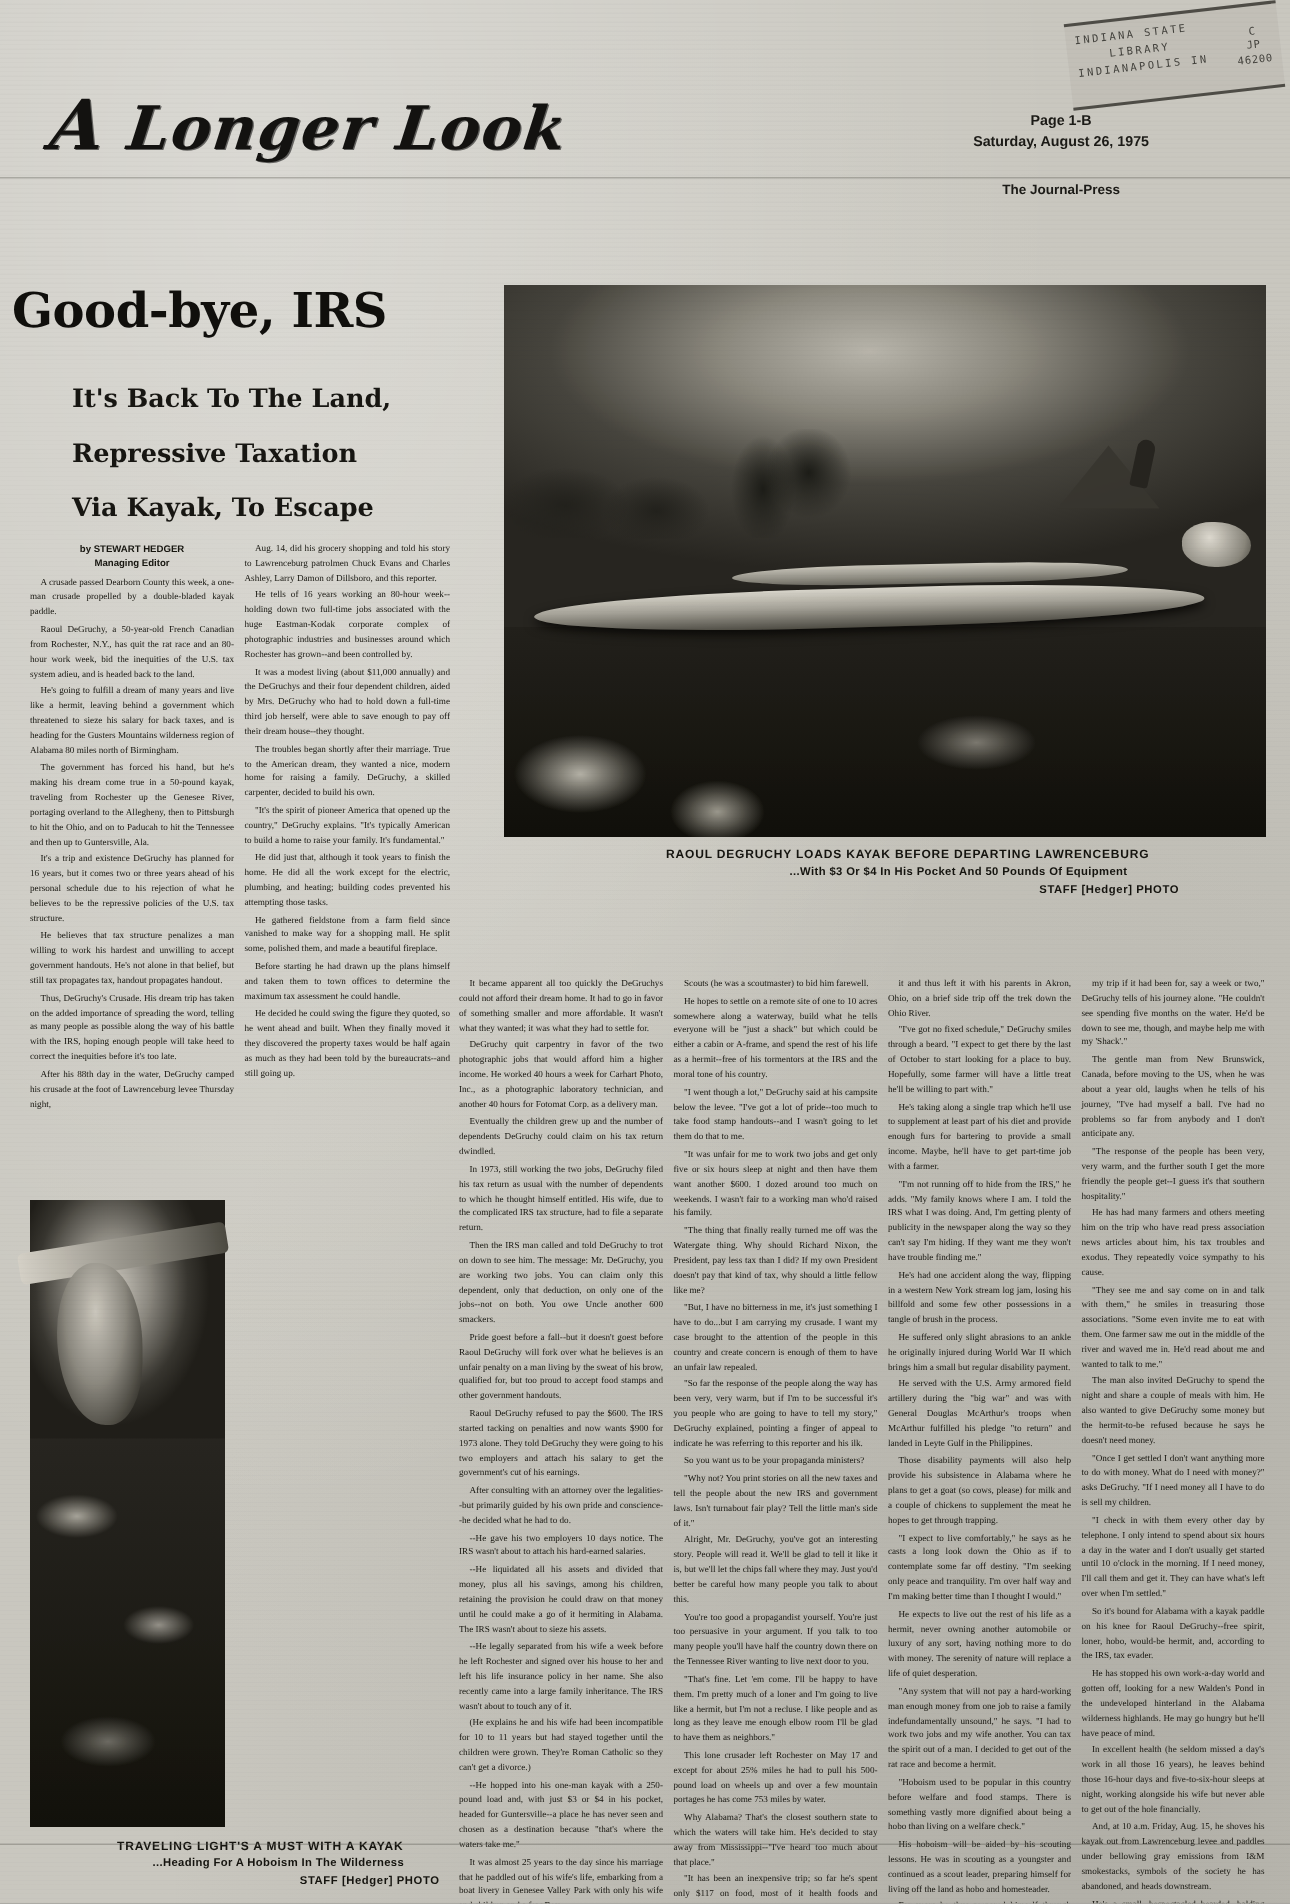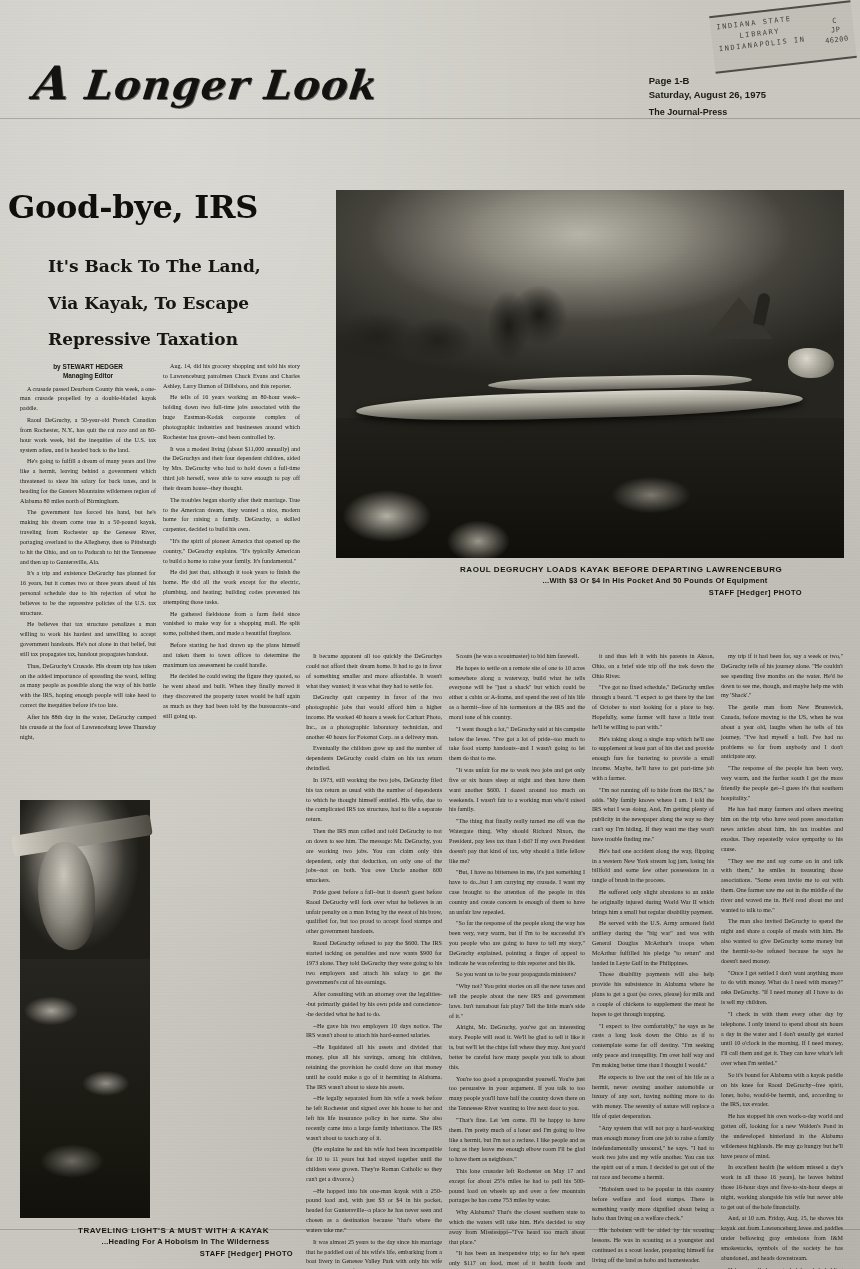--- a/index.html
+++ b/index.html
@@ -59,29 +59,29 @@
     letter-spacing: 1px;
     color: #131210;
     text-shadow: 1px 1px 0 rgba(0,0,0,0.55);
     transform: skewX(-7deg);
   }
   .flag .cap { font-size: 46px; }
   .issue-block {
     position: absolute;
     right: 94px;
     top: 74px;
-    text-align: left;
+    text-align: center;
     font-family: "Liberation Sans", sans-serif;
     font-weight: 700;
     font-size: 9.5px;
     line-height: 1.5;
     color: #1b1a16;
   }
   .issue-block .paper-name {
-    margin-top: 3px;
+    margin-top: 17px;
     font-size: 9px;
   }
   .lib-stamp {
     position: absolute;
     right: 6px;
     top: 8px;
     width: 142px;
     height: 58px;
     transform: rotate(-6.5deg);
     border-top: 2px solid #3a3933;
@@ -257,21 +257,21 @@
 
   .caption {
     position: absolute;
     font-family: "Liberation Sans", sans-serif;
     font-weight: 700;
     color: #15140f;
   }
   .caption .c1 { font-size: 8px; letter-spacing: 0.55px; }
   .caption .c2 { font-size: 7.5px; letter-spacing: 0.25px; margin-top: 2px; }
   .caption .c3 { font-size: 7.5px; letter-spacing: 0.4px; margin-top: 3px; }
-  .cap-main { left: 460px; top: 565px; width: 390px; text-align: center; }
+  .cap-main { left: 444px; top: 565px; width: 390px; text-align: center; }
   .cap-main .c1 { text-align: left; }
   .cap-main .c3 { text-align: right; padding-right: 48px; }
   .cap-bottom { left: 78px; top: 1226px; width: 215px; text-align: center; }
   .cap-bottom .c1 { text-align: left; }
   .cap-bottom .c3 { text-align: right; }
 
   
   .col {
     position: absolute;
     font-family: "Liberation Serif", serif;
@@ -324,22 +324,22 @@
         <div>C</div>
         <div>JP</div>
         <div>46200</div>
       </div>
     </div>
   </div>
 
   <div class="headline">Good-bye, IRS</div>
   <div class="subdeck">
     <div>It's Back To The Land,</div>
+    <div>Repressive Taxation</div>
     <div>Via Kayak, To Escape</div>
-    <div>Repressive Taxation</div>
   </div>
 
   <div class="photo photo-main">
     <div class="treeline"></div>
     <div class="tent"></div>
     <div class="person"></div>
     <div class="ground"></div>
     <div class="kayak2"></div>
     <div class="kayak"></div>
     <div class="rock"></div>

